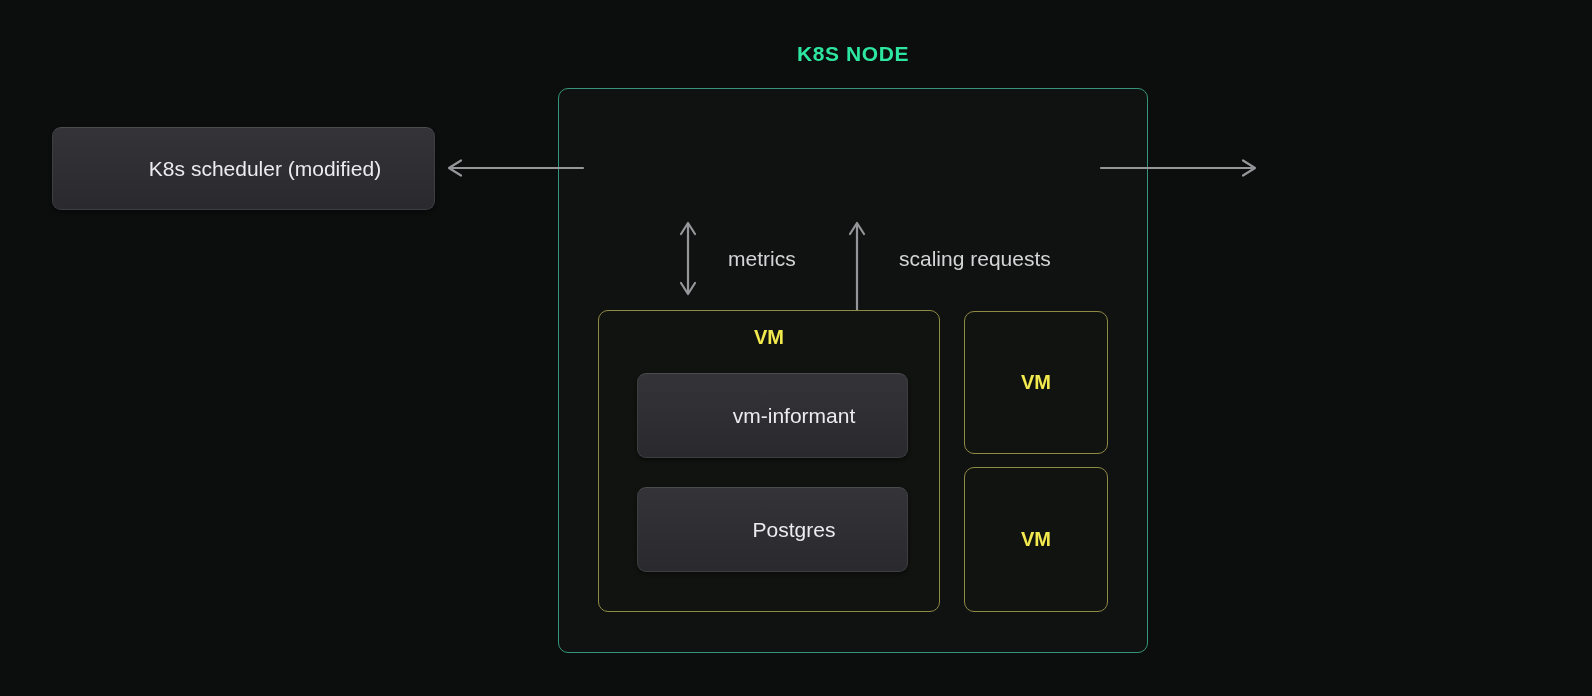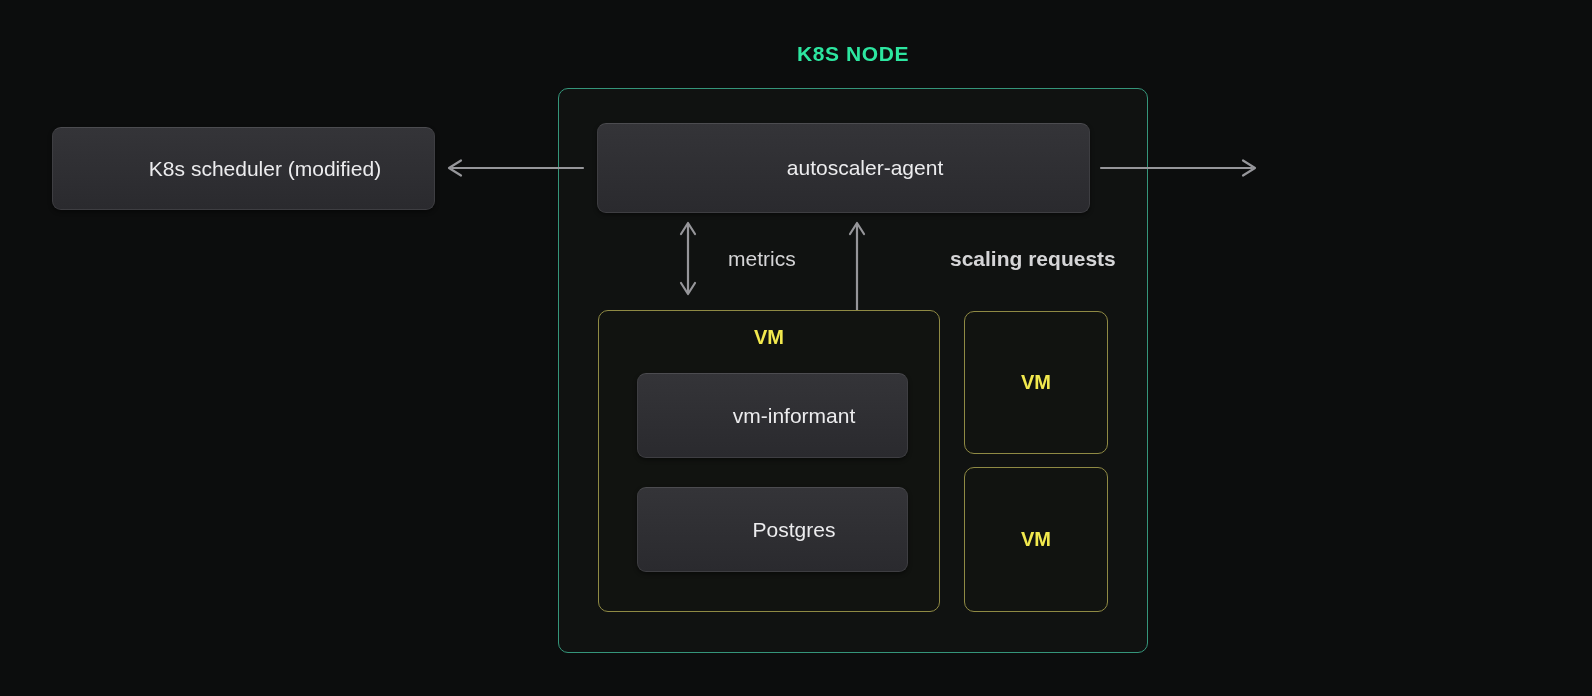--- a/index.html
+++ b/index.html
@@ -80,21 +80,21 @@
     stroke-linecap:round;stroke-linejoin:round;
   }
   .edge-label{
     position:absolute;
     font-size:21px;
     color:var(--edge-label-text);
     white-space:nowrap;
     margin-left:28px;
   }
   .edge-label-metrics{left:700px;top:247px;}
-  .edge-label-scaling{left:922px;top:247px;font-weight:bold;}
+  .edge-label-scaling{left:871px;top:247px;}
 </style>
 </head>
 <body>
 
 <div class="stage">
 
   <div class="diagram-title">K8S NODE</div>
 
   <div class="cluster"></div>
 
@@ -119,23 +119,20 @@
     <g>
       <line x1="857" y1="225" x2="857" y2="355"></line>
       <polyline points="850,234 857,223 864,234"></polyline>
       <polyline points="850,346 857,357 864,346"></polyline>
     </g>
   </svg>
 
   <div class="node node-scheduler">
     <span>K8s scheduler (modified)</span>
   </div>
-  <div class="node node-autoscaler">
-    <span>autoscaler-agent</span>
-  </div>
 
   <div class="edge-label edge-label-metrics">metrics</div>
   <div class="edge-label edge-label-scaling">scaling requests</div>
 
   <div class="vm-box vm-main">
     <div class="vm-main-title">VM</div>
   </div>
   <div class="node node-postgres">
     <span>Postgres</span>
   </div>

